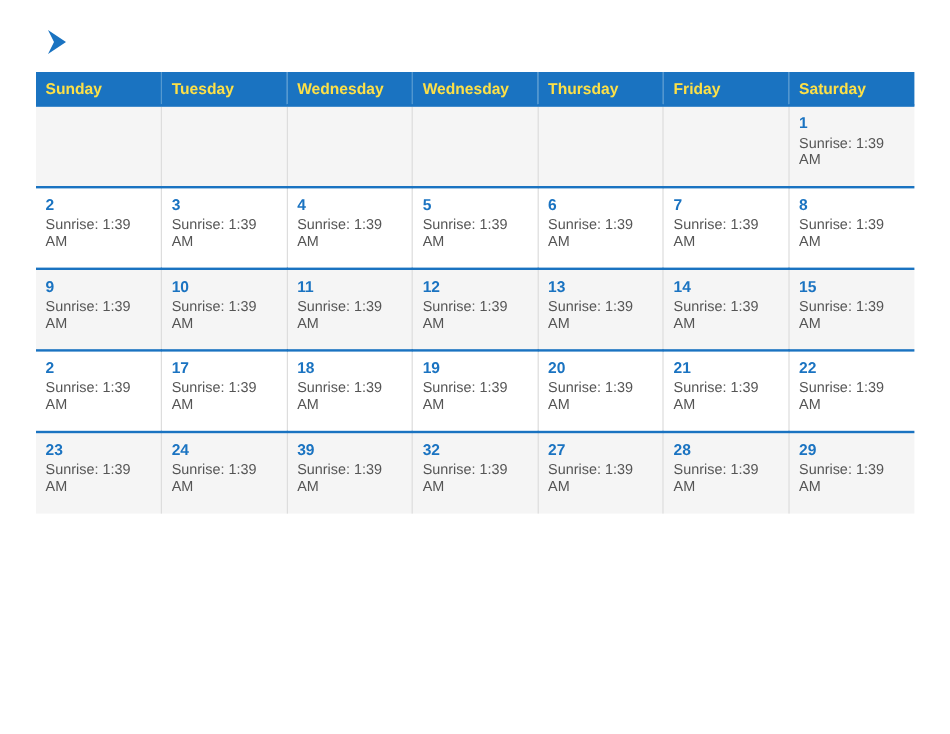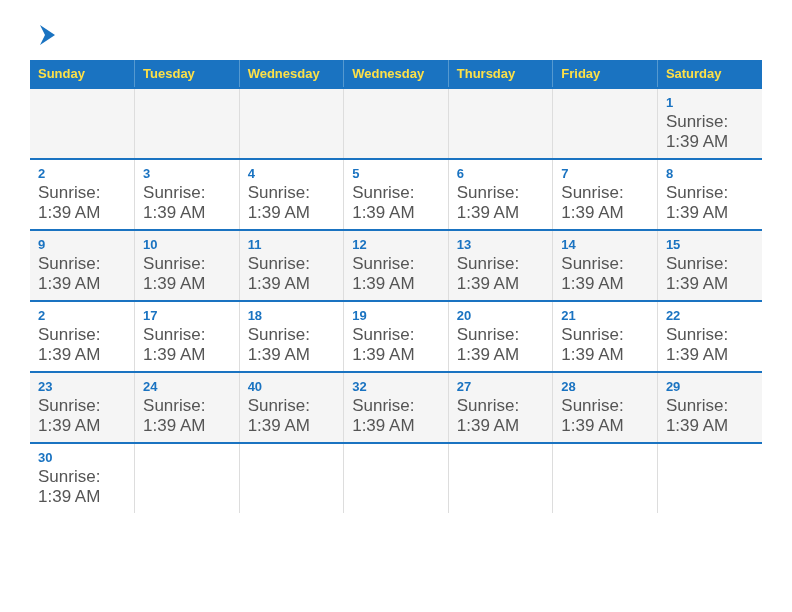--- a/index.html
+++ b/index.html
@@ -74,21 +74,21 @@
       border-right: none;
     }
     .day-number {
       font-size: 13px;
       font-weight: bold;
       color: #1a73c1;
       display: block;
       margin-bottom: 2px;
     }
     .day-info {
-      font-size: 17px;
+      font-size: 12px;
       color: #555;
     }
     .empty-cell {
       background-color: inherit;
     }
   </style>
 </head>
 <body>
 
 <div class="header-area">
@@ -226,46 +226,34 @@
       <tr>
         <td>
           <span class="day-number">23</span>
           <div class="day-info">Sunrise: 1:39 AM</div>
         </td>
         <td>
           <span class="day-number">24</span>
           <div class="day-info">Sunrise: 1:39 AM</div>
         </td>
         <td>
-          <span class="day-number">40</span>
+          <span class="day-number">39</span>
           <div class="day-info">Sunrise: 1:39 AM</div>
         </td>
         <td>
           <span class="day-number">32</span>
           <div class="day-info">Sunrise: 1:39 AM</div>
         </td>
         <td>
           <span class="day-number">27</span>
           <div class="day-info">Sunrise: 1:39 AM</div>
         </td>
         <td>
           <span class="day-number">28</span>
           <div class="day-info">Sunrise: 1:39 AM</div>
         </td>
         <td>
           <span class="day-number">29</span>
           <div class="day-info">Sunrise: 1:39 AM</div>
         </td>
-      </tr>
-      <tr>
-        <td>
-          <span class="day-number">30</span>
-          <div class="day-info">Sunrise: 1:39 AM</div>
-        </td>
-        <td class="empty-cell"></td>
-        <td class="empty-cell"></td>
-        <td class="empty-cell"></td>
-        <td class="empty-cell"></td>
-        <td class="empty-cell"></td>
-        <td class="empty-cell"></td>
       </tr>
     </tbody>
 </table>
 
 </body></html>

